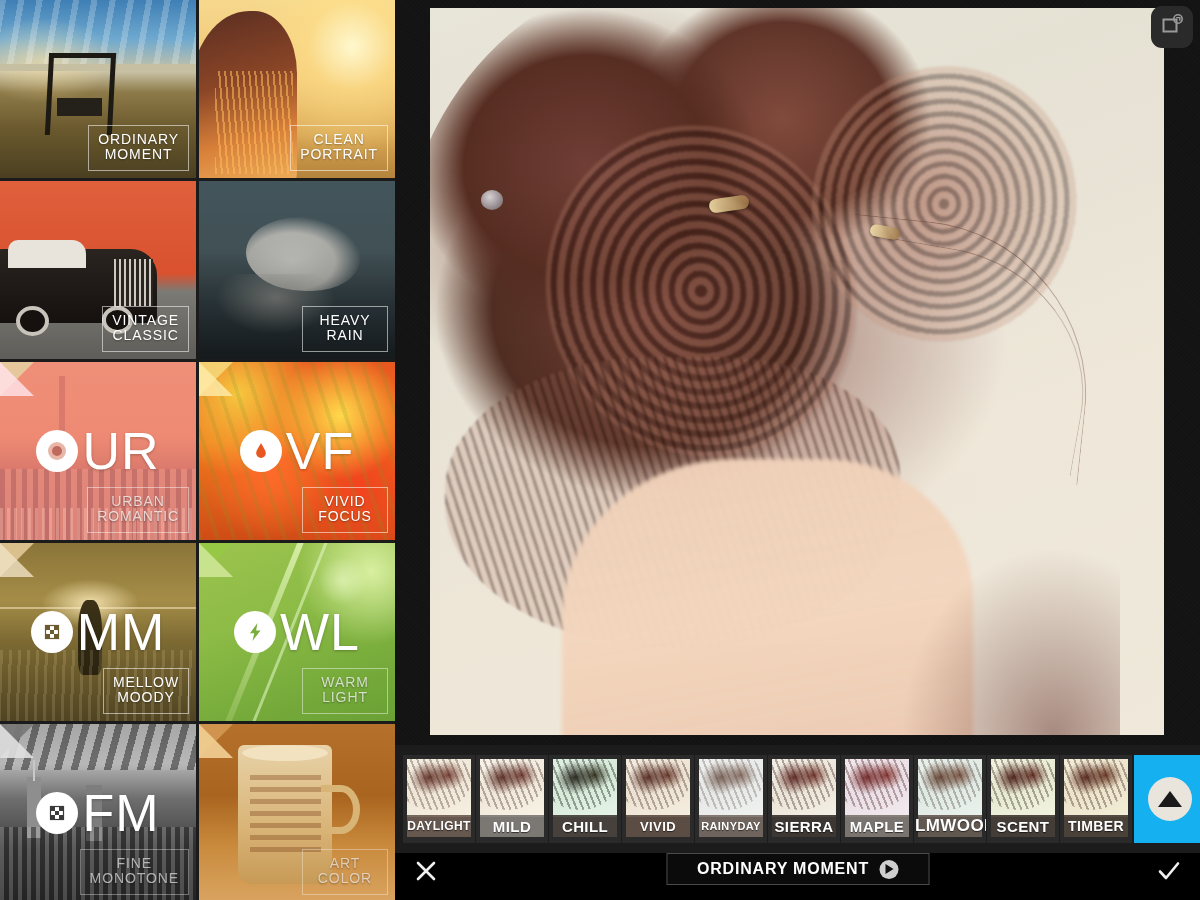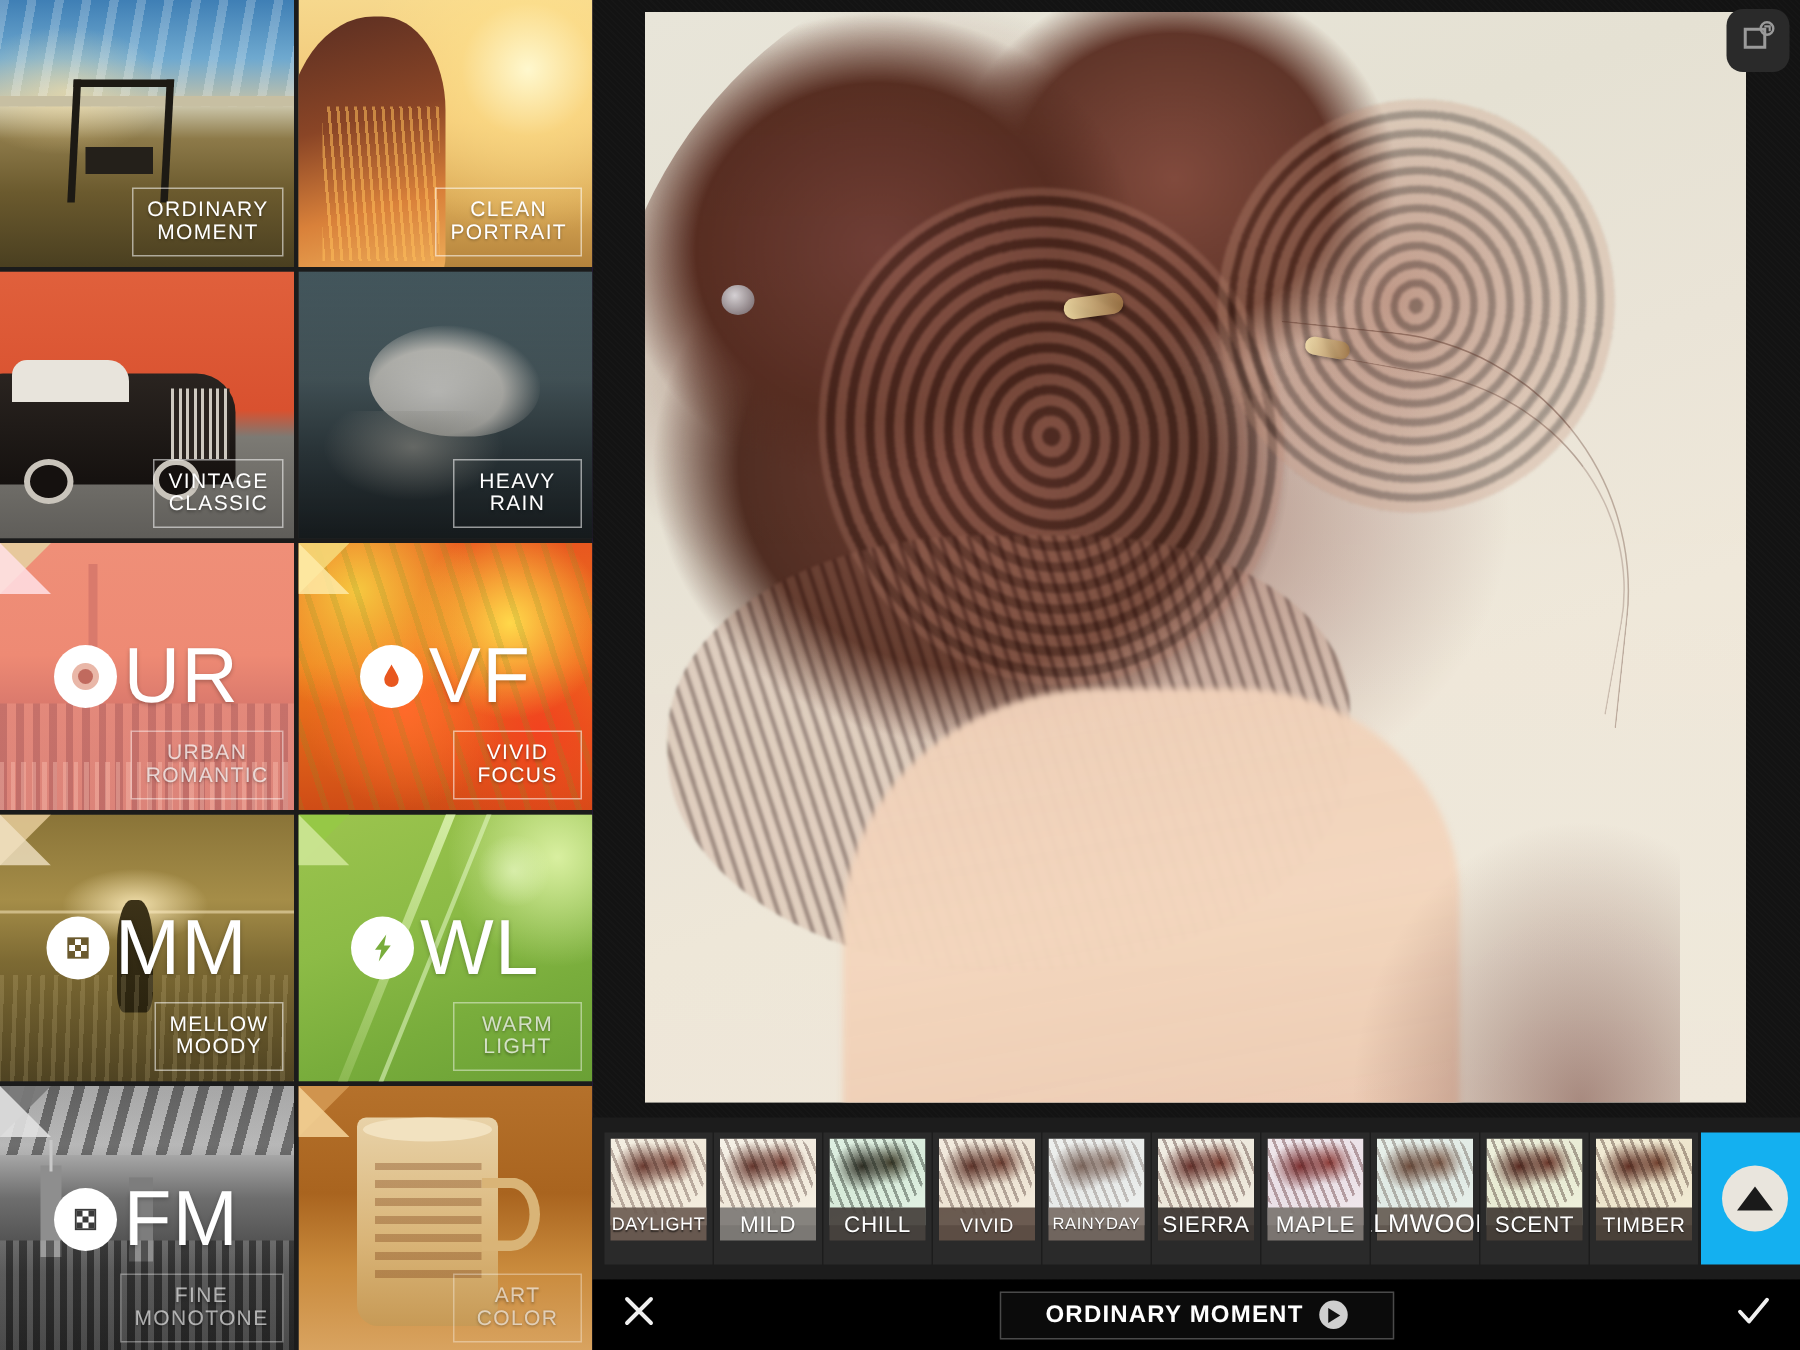--- a/index.html
+++ b/index.html
@@ -95,42 +95,42 @@
     padding:0 8px;
   }
   .thumb {
     position:relative; width:72px; height:88px; margin-right:0px; cursor:pointer;
     flex:0 0 auto; overflow:hidden; background:#2a2a2a;
   }
   .thumb + .thumb { margin-left:1px; }
   .thumb-img { position:absolute; left:4px; top:4px; width:64px; height:58px; overflow:hidden; }
   .thumb-img .tfx { position:absolute; inset:0; }
   .thumb-label {
-    position:absolute; left:4px; right:4px; bottom:16px; height:22px;
+    position:absolute; left:4px; right:4px; bottom:6px; height:22px;
     display:flex; align-items:center; justify-content:center;
-    color:#fff; letter-spacing:.4px; font-weight:normal;
+    color:#fff; letter-spacing:.4px; font-weight:bold;
     text-shadow:0 1px 1px rgba(0,0,0,.6);
   }
   #strip-toggle {
     width:72px; height:88px; background:#14b0f0; flex:0 0 auto; margin-left:2px;
     display:flex; align-items:center; justify-content:center; cursor:pointer;
   }
   #strip-toggle .tcircle {
     width:44px; height:44px; border-radius:50%; background:#e9e5dd;
     display:flex; align-items:center; justify-content:center;
   }
   #strip-toggle .tri {
     width:0;height:0;border-left:12px solid transparent;border-right:12px solid transparent;
     border-bottom:16px solid #1a1a1a;
   }
 
   
   #bottom-bar {
     position:absolute; left:395px; right:0; top:853px; height:47px;
-    background:#000; display:flex; align-items:center; justify-content:space-between;
+    background:#000; display:flex; align-items:flex-start; justify-content:space-between;
     padding:0 11px;
     gap:44px;
   }
   #cancel-btn, #confirm-btn {
     width:40px; height:40px; display:flex; align-items:center; justify-content:center;
     cursor:pointer;
   }
   #preset-name-btn {
     display:flex; align-items:center; justify-content:center; gap:10px;
     border:1px solid #4a4a4a; background:#0b0b0b;

